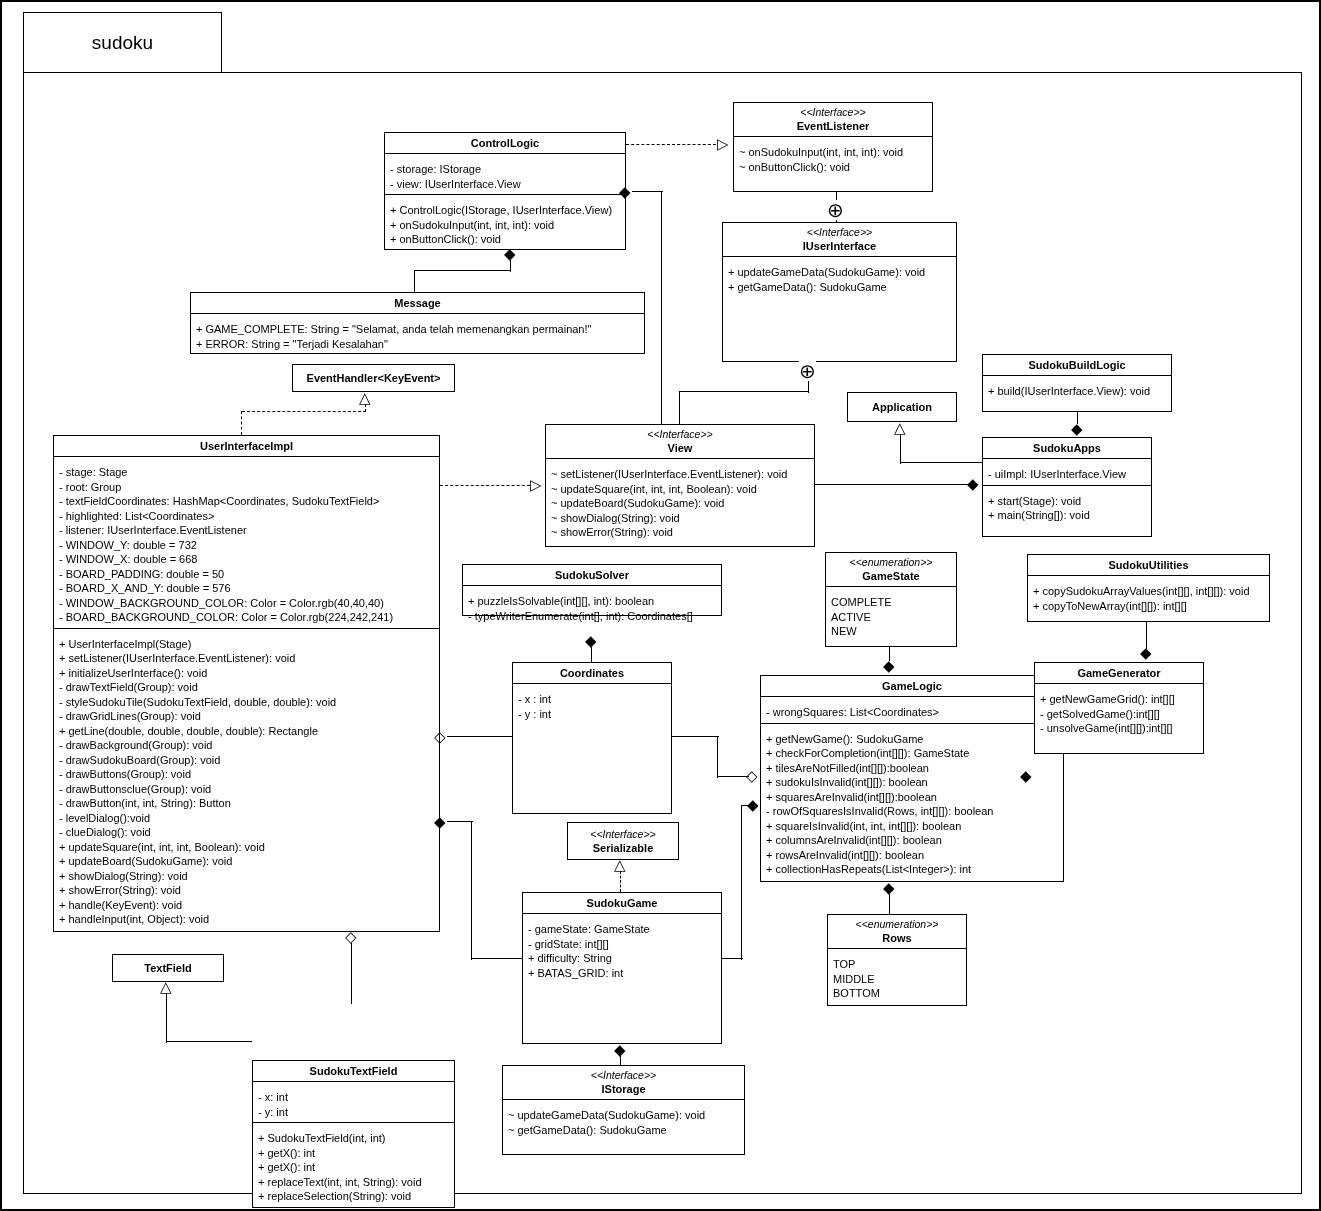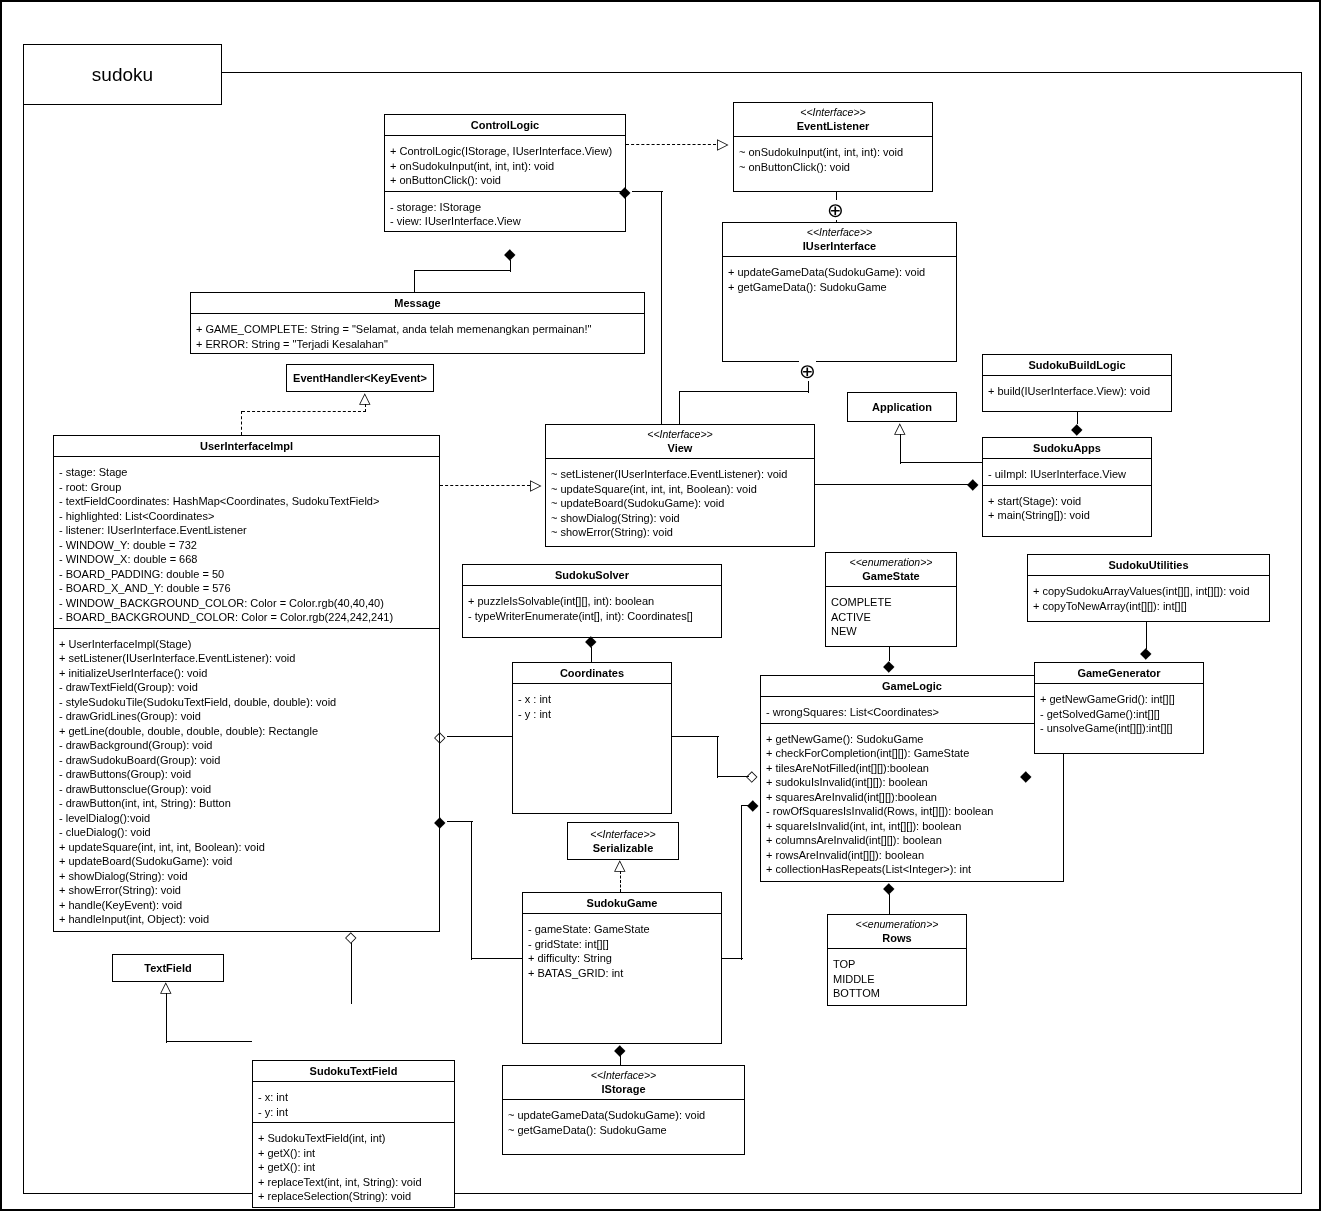--- a/index.html
+++ b/index.html
@@ -1,20 +1,20 @@
 <!DOCTYPE html>
 <html><head>
 <meta charset="utf-8">
 <style>
   html,body{margin:0;padding:0;background:#fff;}
   #page{position:relative;width:1321px;height:1211px;background:#fff;border:2px solid #000;box-sizing:border-box;
         font-family:"Liberation Sans",sans-serif;color:#000;overflow:hidden;}
   #frame{position:absolute;left:21px;top:70px;width:1279px;height:1122px;border:1.5px solid #000;box-sizing:border-box;}
   #titletab{position:absolute;left:21px;top:10px;width:199px;height:61px;border:1.5px solid #000;box-sizing:border-box;
-        background:#fff;display:flex;align-items:center;justify-content:center;font-size:19px;z-index:5;margin-top:32px;}
+        background:#fff;display:flex;align-items:center;justify-content:center;font-size:19px;z-index:5;}
   .uml-class{position:absolute;background:#fff;border:1.6px solid #000;box-sizing:border-box;display:flex;
         flex-direction:column;font-size:11px;z-index:3;}
   .uml-class.tonly{justify-content:center;}
   .cls-head{text-align:center;padding:3px 4px 2px 4px;}
   .stereo{font-style:italic;font-size:10.5px;line-height:13px;}
   .cls-name{font-weight:bold;line-height:15px;white-space:nowrap;}
   .cls-sec{border-top:1.2px solid #000;padding:8px 0 3px 0;}
   .cls-row{line-height:14.5px;padding:0 5px;white-space:nowrap;}
   .lnh{position:absolute;height:0;border-top:1.8px solid #000;z-index:1;}
   .lnv{position:absolute;width:0;border-left:1.8px solid #000;z-index:1;}
@@ -25,33 +25,33 @@
 </style>
 </head>
 <body>
 
 <div id="page">
   <div id="titletab">
     <span>sudoku</span>
   </div>
   <div id="frame"></div>
 
-  <div class="uml-class" style="left:382px;top:112px;width:242px;height:118px">
+  <div class="uml-class" style="left:382px;top:130px;width:242px;height:118px">
       <div class="cls-head">
         <div class="cls-name">ControlLogic</div>
+      </div>
+      <div class="cls-sec">
+        <div class="cls-row">- storage: IStorage</div>
+        <div class="cls-row">- view: IUserInterface.View</div>
       </div>
       <div class="cls-sec">
         <div class="cls-row">+ ControlLogic(IStorage, IUserInterface.View)</div>
         <div class="cls-row">+ onSudokuInput(int, int, int): void</div>
         <div class="cls-row">+ onButtonClick(): void</div>
       </div>
-      <div class="cls-sec">
-        <div class="cls-row">- storage: IStorage</div>
-        <div class="cls-row">- view: IUserInterface.View</div>
-      </div>
     </div>
   <div class="uml-class" style="left:731px;top:100px;width:200px;height:90px">
       <div class="cls-head">
         <div class="stereo">&lt;&lt;Interface&gt;&gt;</div>
         <div class="cls-name">EventListener</div>
       </div>
       <div class="cls-sec">
         <div class="cls-row">~ onSudokuInput(int, int, int): void</div>
         <div class="cls-row">~ onButtonClick(): void</div>
       </div>
@@ -68,21 +68,21 @@
     </div>
   <div class="uml-class" style="left:188px;top:290px;width:455px;height:62px">
       <div class="cls-head">
         <div class="cls-name">Message</div>
       </div>
       <div class="cls-sec">
         <div class="cls-row">+ GAME_COMPLETE: String = "Selamat, anda telah memenangkan permainan!"</div>
         <div class="cls-row">+ ERROR: String = "Terjadi Kesalahan"</div>
       </div>
     </div>
-  <div class="uml-class tonly" style="left:284px;top:362px;width:148px;height:28px">
+  <div class="uml-class tonly" style="left:290px;top:362px;width:163px;height:28px">
       <div class="cls-head">
         <div class="cls-name">EventHandler&lt;KeyEvent&gt;</div>
       </div>
     </div>
   <div class="uml-class" style="left:51px;top:433px;width:387px;height:497px">
       <div class="cls-head">
         <div class="cls-name">UserInterfaceImpl</div>
       </div>
       <div class="cls-sec">
         <div class="cls-row">- stage: Stage</div>
@@ -151,21 +151,21 @@
         <div class="cls-name">SudokuApps</div>
       </div>
       <div class="cls-sec">
         <div class="cls-row">- uiImpl: IUserInterface.View</div>
       </div>
       <div class="cls-sec">
         <div class="cls-row">+ start(Stage): void</div>
         <div class="cls-row">+ main(String[]): void</div>
       </div>
     </div>
-  <div class="uml-class" style="left:460px;top:562px;width:260px;height:74px">
+  <div class="uml-class" style="left:460px;top:562px;width:260px;height:52px">
       <div class="cls-head">
         <div class="cls-name">SudokuSolver</div>
       </div>
       <div class="cls-sec">
         <div class="cls-row">+ puzzleIsSolvable(int[][], int): boolean</div>
         <div class="cls-row">- typeWriterEnumerate(int[], int): Coordinates[]</div>
       </div>
     </div>
   <div class="uml-class" style="left:823px;top:550px;width:132px;height:95px">
       <div class="cls-head">

